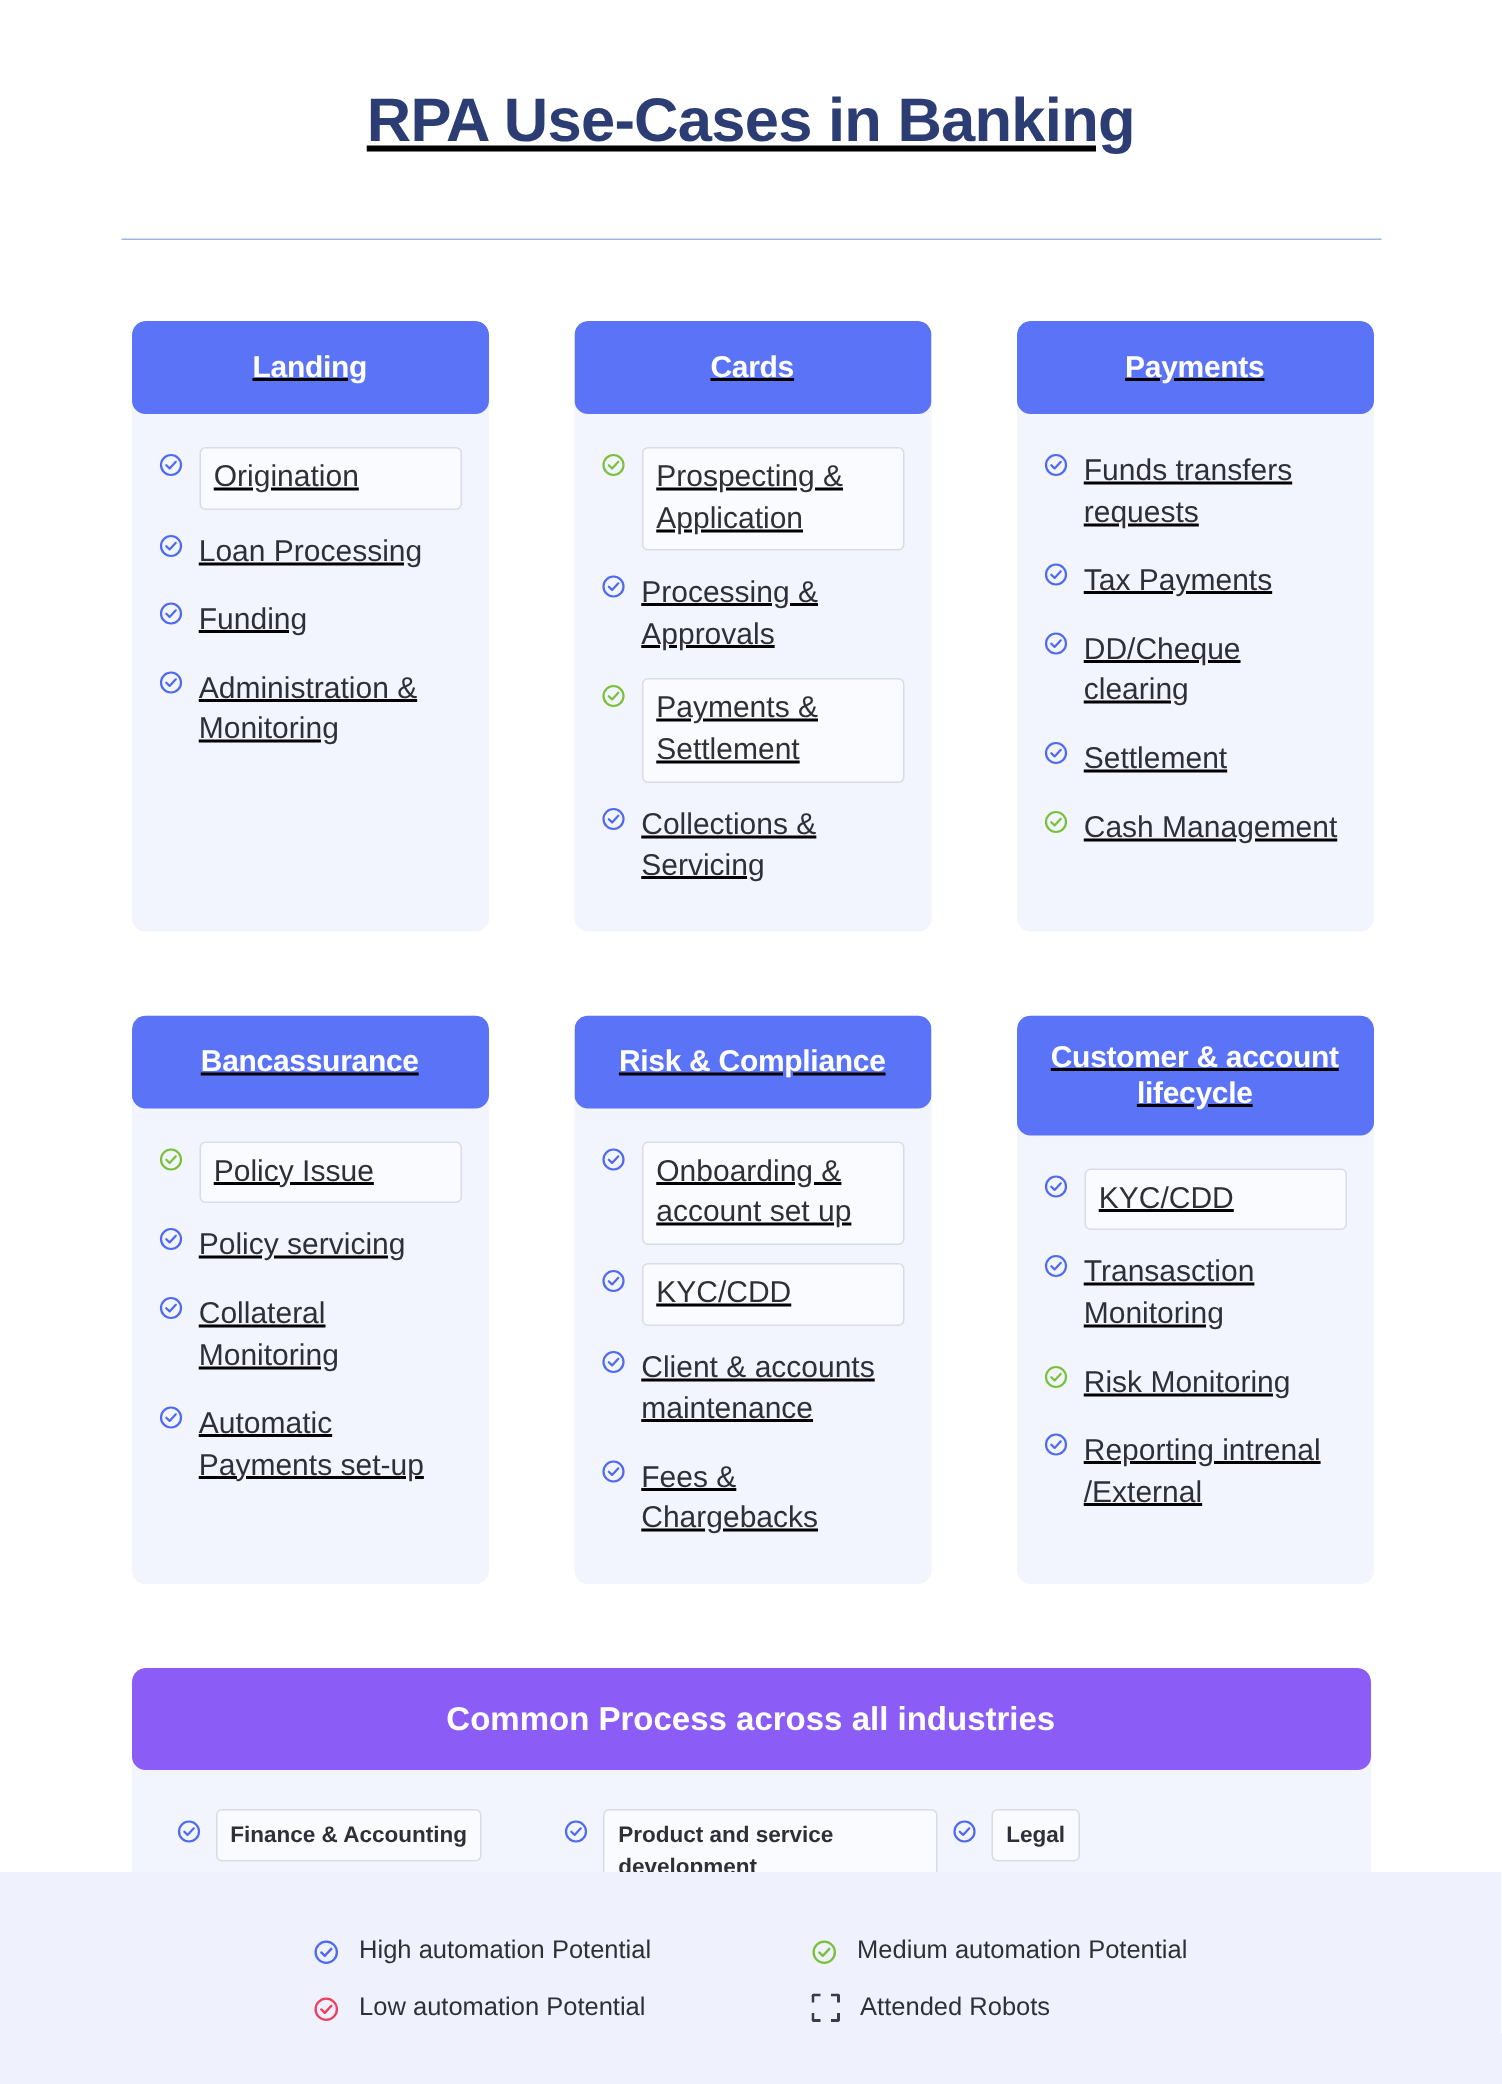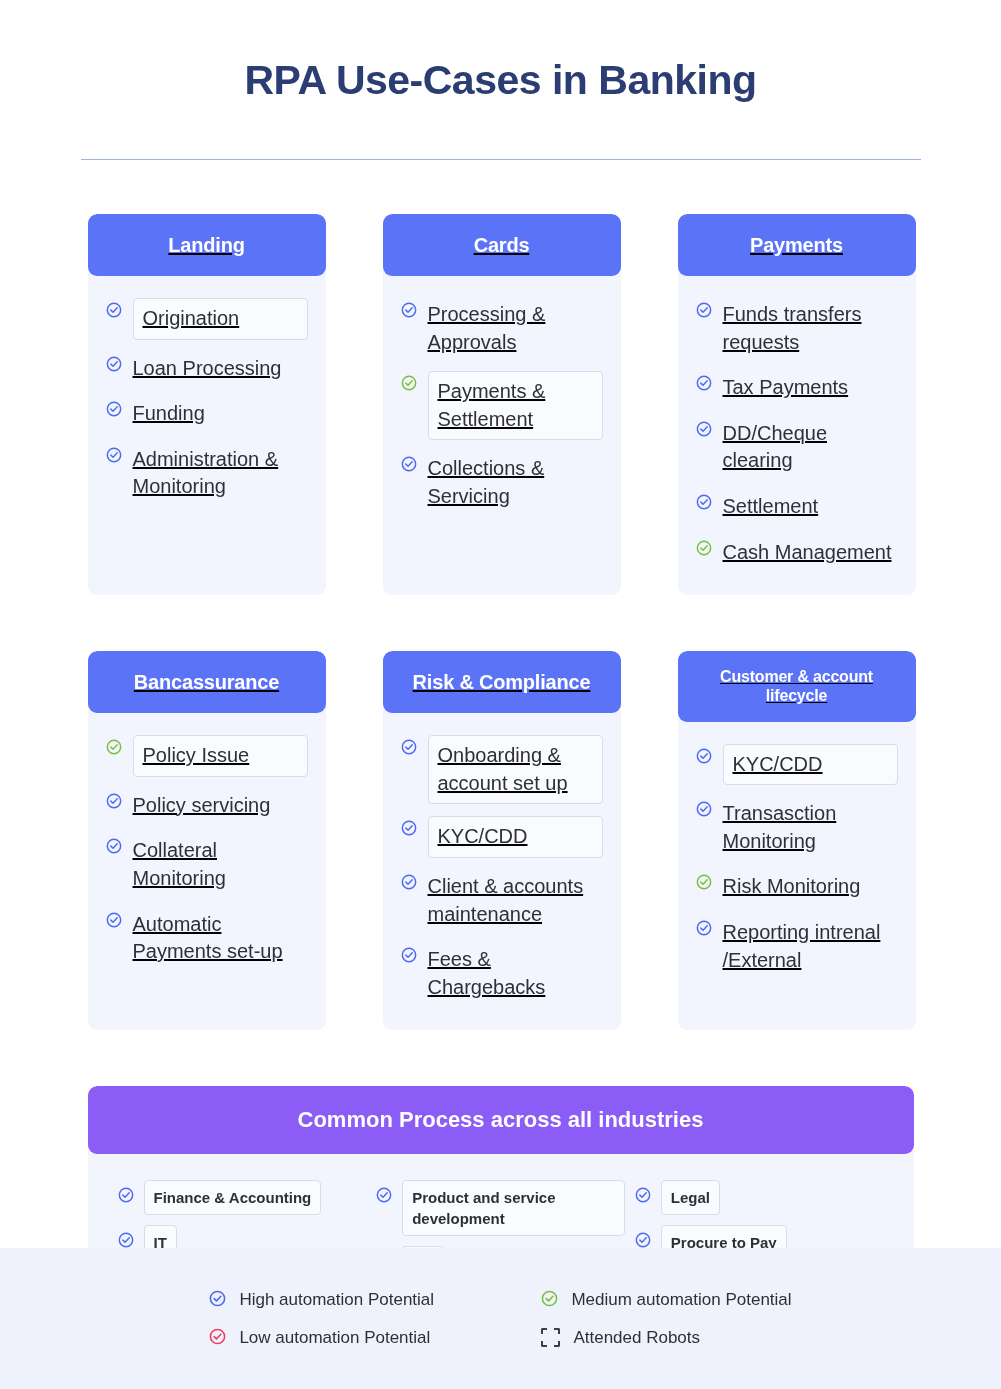--- a/index.html
+++ b/index.html
@@ -18,20 +18,21 @@
     position: relative;
     width: 1001px;
     height: 1389px;
     box-sizing: border-box;
   }
 
   
   .title-wrap {
     padding-top: 58px;
     text-align: center;
+    text-decoration: underline;
   }
   .title {
     font-size: 41px;
     font-weight: bold;
     color: #2B3D73;
     letter-spacing: -0.5px;
     line-height: 1.1;
     margin: 0;
   }
   .title-rule {
@@ -64,21 +65,21 @@
     color: #ffffff;
     font-size: 20px;
     font-weight: bold;
     text-align: center;
     padding: 19px 10px;
     line-height: 1.2;
     border-radius: 9px;
     letter-spacing: -0.2px;
   }
   .card-header.two-line {
-    font-size: 16px;
+    font-size: 20px;
     padding: 16px 14px;
   }
   .card-body {
     padding: 22px 18px 26px 18px;
     flex: 1;
   }
   .item {
     display: flex;
     align-items: flex-start;
     margin-bottom: 12px;
@@ -169,21 +170,21 @@
     justify-content: center;
   }
   .legend-grid {
     display: grid;
     grid-template-columns: 300px auto;
     row-gap: 18px;
     column-gap: 32px;
   }
   .legend-item {
     display: flex;
-    align-items: flex-start;
+    align-items: flex-end;
   }
   .legend-item .ico {
     width: 17px;
     height: 17px;
     margin-top: 0;
     margin-right: 13px;
   }
   .legend-label {
     font-size: 17px;
     color: #2F3037;
@@ -237,20 +238,27 @@
               <circle cx="12" cy="12" r="10" fill="none" stroke="#4E6AF3" stroke-width="2.2"></circle>
               <path d="M7.3 12.2 L10.6 15.4 L16.8 8.8" fill="none" stroke="#4E6AF3" stroke-width="2.2" stroke-linecap="round" stroke-linejoin="round"></path>
             </svg>
             <div class="item-text">Administration &amp; Monitoring</div>
           </div>
         </div>
       </div>
       <div class="card">
         <div class="card-header">Cards</div>
         <div class="card-body">
+          <div class="item boxed">
+            <svg class="ico" viewBox="0 0 24 24">
+              <circle cx="12" cy="12" r="10" fill="none" stroke="#7AC13B" stroke-width="2.2"></circle>
+              <path d="M7.3 12.2 L10.6 15.4 L16.8 8.8" fill="none" stroke="#7AC13B" stroke-width="2.2" stroke-linecap="round" stroke-linejoin="round"></path>
+            </svg>
+            <div class="item-text">Prospecting &amp; Application</div>
+          </div>
           <div class="item">
             <svg class="ico" viewBox="0 0 24 24">
               <circle cx="12" cy="12" r="10" fill="none" stroke="#4E6AF3" stroke-width="2.2"></circle>
               <path d="M7.3 12.2 L10.6 15.4 L16.8 8.8" fill="none" stroke="#4E6AF3" stroke-width="2.2" stroke-linecap="round" stroke-linejoin="round"></path>
             </svg>
             <div class="item-text">Processing &amp; Approvals</div>
           </div>
           <div class="item boxed">
             <svg class="ico" viewBox="0 0 24 24">
               <circle cx="12" cy="12" r="10" fill="none" stroke="#7AC13B" stroke-width="2.2"></circle>

